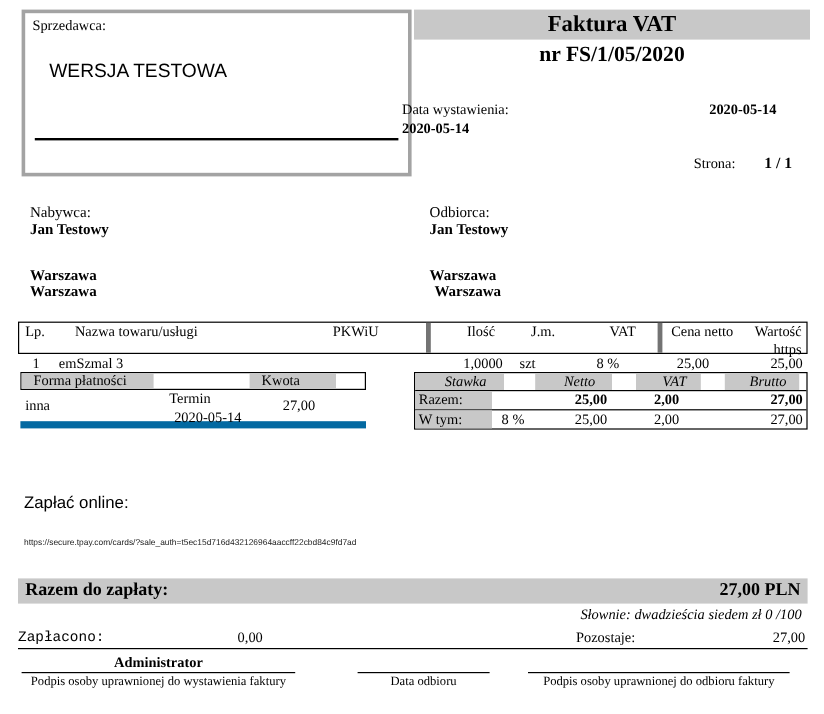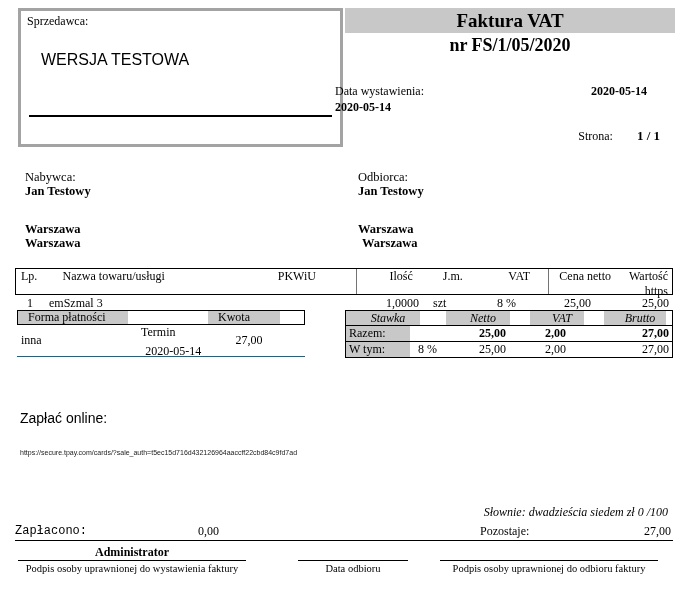--- a/index.html
+++ b/index.html
@@ -33,30 +33,30 @@
 
   
   .itable{position:absolute;left:15px;top:268px;width:658px;font-size:12px;}
   .ihd{display:flex;border:1px solid #000;height:27px;align-items:flex-start;box-sizing:border-box;gap:16px;}
   .irow{display:flex;height:17px;align-items:center;}
   .c-lp{width:30px;box-sizing:border-box;}
   .ihd .c-lp{padding-left:5px;} .irow .c-lp{text-align:center;}
   .c-name{width:208px;padding-left:4px;box-sizing:border-box;}
   .c-pkwiu{width:100px;text-align:center;box-sizing:border-box;}
   .c-qty{width:70px;text-align:right;padding-right:4px;box-sizing:border-box;}
-  .ihd .c-qty,.ihd .c-cnet{border-left:1px solid #737373;align-self:stretch;line-height:15px;}
+  .ihd .c-qty,.ihd .c-cnet{border-left:4px solid #737373;align-self:stretch;line-height:15px;}
   .c-unit{width:45px;padding-left:10px;box-sizing:border-box;}
   .c-vat{width:50px;text-align:right;padding-right:2px;box-sizing:border-box;}
   .c-cnet{width:75px;text-align:right;padding-right:2px;box-sizing:border-box;}
   .c-vnet{flex:1;text-align:right;padding-right:4px;box-sizing:border-box;}
 
   
   .ptable{position:absolute;left:17px;top:310px;width:288px;font-size:12px;}
   .phd{display:flex;gap:3px;border:1px solid #000;height:15px;box-sizing:border-box;}
-  .prow{display:flex;gap:17px;height:32px;align-items:center;border-bottom:1px solid #0369a1;box-sizing:border-box;}
+  .prow{display:flex;gap:17px;height:32px;align-items:center;border-bottom:6px solid #0369a1;box-sizing:border-box;}
   .pc1{width:110px;padding-left:4px;box-sizing:border-box;}
   .pc2{width:74px;padding-left:2px;box-sizing:border-box;margin-top:21px;}
   .pc3{width:72px;padding-left:2px;box-sizing:border-box;}
   .gray{background:#c8c8c8;padding-left:10px;}
   .phd .gray{display:flex;align-items:center;}
 
   
   .stable{position:absolute;left:345px;top:310px;width:328px;font-size:12px;border:1px solid #000;box-sizing:border-box;}
   .shd{display:flex;height:14px;font-style:italic;}
   .shd span{display:flex;align-items:center;justify-content:center;}
@@ -193,20 +193,24 @@
       <span class="sc-rate">8 %</span>
       <span class="sc-net">25,00</span>
       <span class="sc-vat">2,00</span>
       <span class="sc-gross">27,00</span>
     </div>
   </div>
 
   <div class="pay-heading">Zapłać online:</div>
   <a class="pay-url" href="#">https://secure.tpay.com/cards/?sale_auth=t5ec15d716d432126964aaccff22cbd84c9fd7ad</a>
 
+  <div class="total-bar">
+    <span>Razem do zapłaty:</span>
+    <span>27,00 PLN</span>
+  </div>
   <div class="slownie">Słownie: dwadzieścia siedem zł 0 /100</div>
 
   <div class="paid-row">
     <span class="pr-paid-label">Zapłacono:</span>
     <span class="pr-paid-value">0,00</span>
     <span class="pr-rem-label">Pozostaje:</span>
     <span class="pr-rem-value">27,00</span>
   </div>
 
   <div class="sig-name">Administrator</div>

